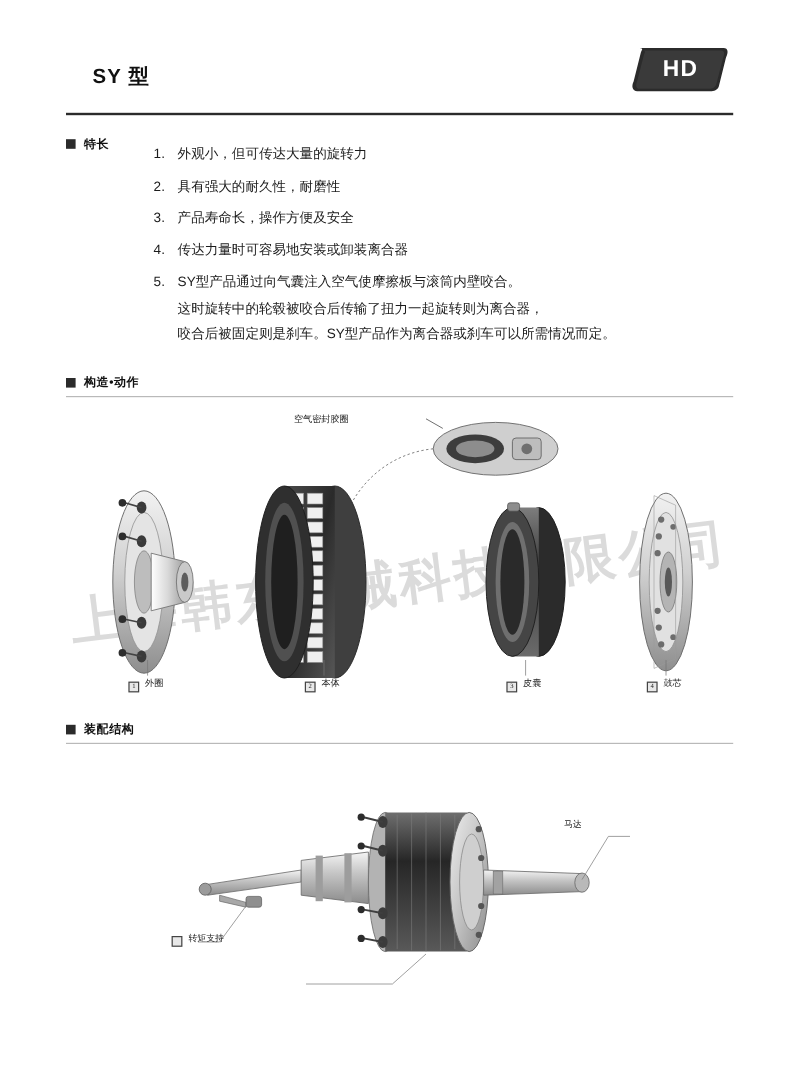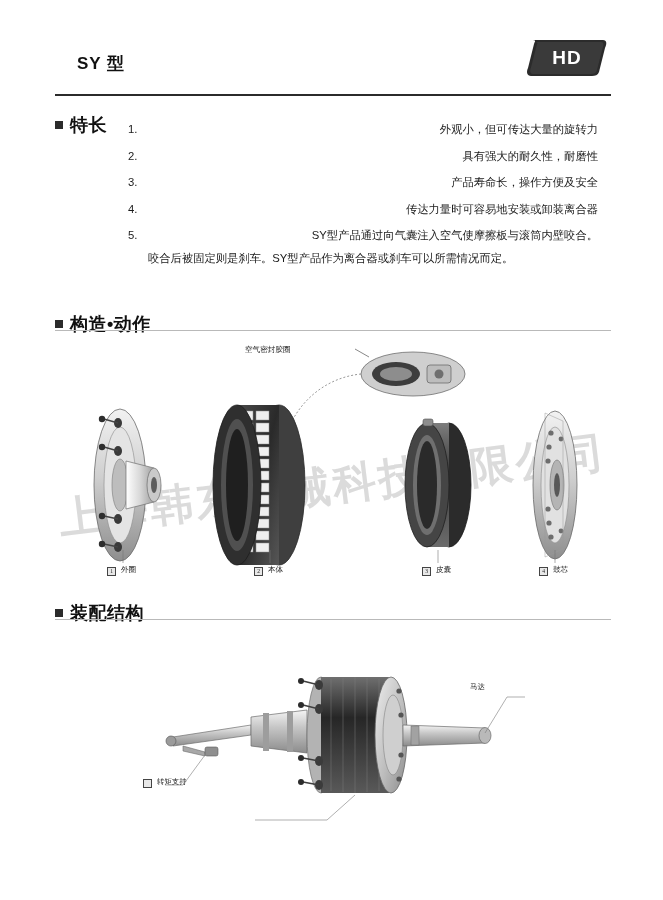--- a/index.html
+++ b/index.html
@@ -74,21 +74,21 @@
     align-items: center;
     gap: 7px;
   }
   .sec-head .bullet {
     width: 8px;
     height: 8px;
     background: #2b2b2b;
     display: inline-block;
   }
   .sec-head .sec-title {
-    font-size: 18px;
+    font-size: 10px;
     font-weight: bold;
     color: #111;
     letter-spacing: 0.5px;
   }
   .rule {
     position: absolute;
     height: 1px;
     background: #b9b9b9;
   }
 
@@ -106,21 +106,20 @@
     color: #1b1b1b;
     margin-bottom: 9.5px;
   }
   .features .num {
     width: 20px;
     flex: 0 0 20px;
     text-align: left;
   }
   .features .txt {
     flex: 1;
-    text-align: right;
   }
   .features .cont {
     padding-left: 20px;
     font-size: 11.3px;
     line-height: 21px;
     color: #1b1b1b;
   }
 
   
   .watermark {
@@ -230,20 +229,21 @@
       <div class="txt">产品寿命长，操作方便及安全</div>
     </div>
     <div class="row">
       <div class="num">4.</div>
       <div class="txt">传达力量时可容易地安装或卸装离合器</div>
     </div>
     <div class="row" style="margin-bottom:4px;">
       <div class="num">5.</div>
       <div class="txt">SY型产品通过向气囊注入空气使摩擦板与滚筒内壁咬合。</div>
     </div>
+    <div class="cont">这时旋转中的轮毂被咬合后传输了扭力一起旋转则为离合器，</div>
     <div class="cont">咬合后被固定则是刹车。SY型产品作为离合器或刹车可以所需情况而定。</div>
   </div>
 
   <div class="sec-head" style="left:55px; top:312px;">
     <span class="bullet"></span>
     <span class="sec-title">构造•动作</span>
   </div>
   <div class="rule" style="left:55px; top:330px; width:556px;"></div>
 
   <div class="watermark">上海韩东机械科技有限公司</div>

